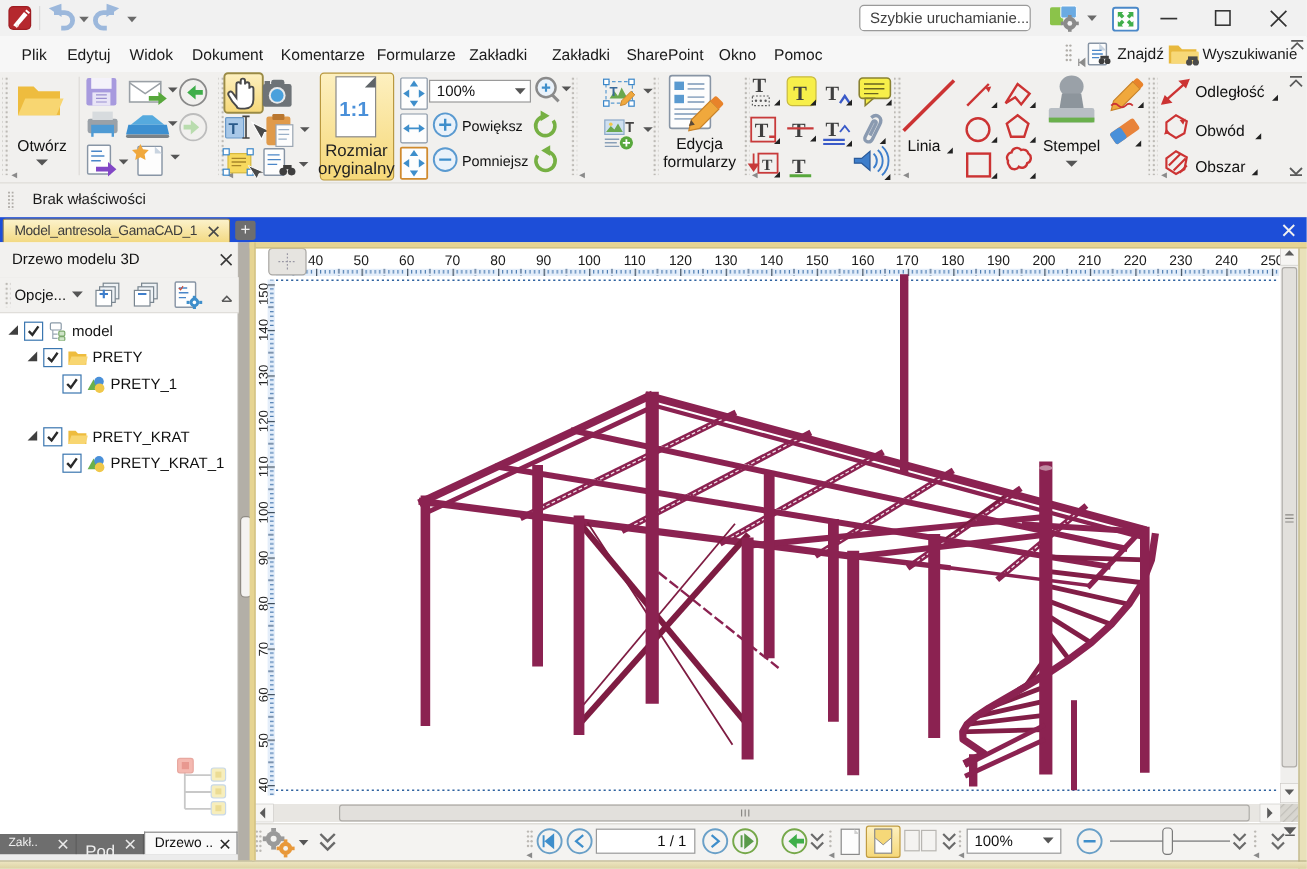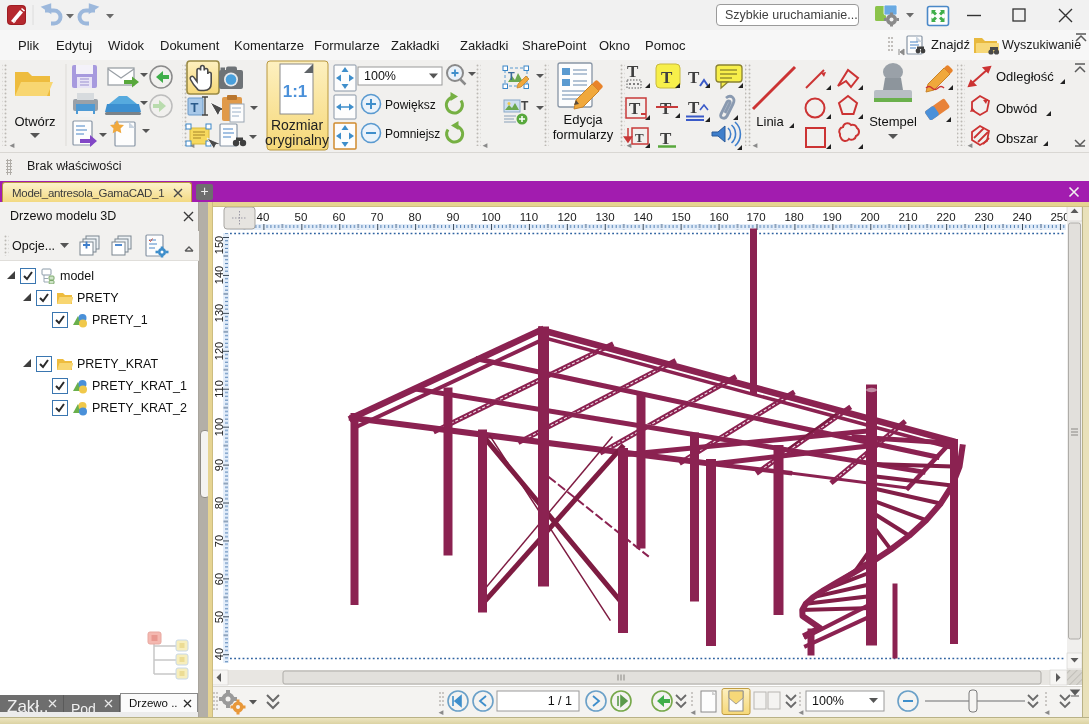--- a/index.html
+++ b/index.html
@@ -13,21 +13,21 @@
 #searchbox span{position:absolute;left:8px;top:3px;font-size:12.5px;color:#404040;}
 
 #menubar{position:absolute;left:0;top:30px;width:1089px;height:30px;background:#f7f7f7;}
 .mi{position:absolute;top:8px;font-size:13px;color:#1a1a1a;}
 
 #toolbar{position:absolute;left:0;top:60px;width:1089px;height:92px;background:#f1f0ee;border-bottom:1px solid #d9d7d3;}
 
 #propbar{position:absolute;left:0;top:153px;width:1089px;height:28px;background:#f1f0ee;border-bottom:1px solid #e2e0dc;padding-left:36px;}
 #propbar .txt{position:absolute;left:27px;top:6px;font-size:12.5px;color:#1a1a1a;}
 
-#tabbar{position:absolute;left:0;top:181px;width:1089px;height:21px;background:#a21caf;}
+#tabbar{position:absolute;left:0;top:181px;width:1089px;height:21px;background:#1d4ed8;}
 #doctab{position:absolute;left:2px;top:1px;width:188px;height:20px;background:linear-gradient(#fcf2cb,#f2d87e);border-radius:3px 3px 0 0;border:1px solid #b9983f;border-bottom:none;}
 #doctab span{position:absolute;left:9px;top:4px;font-size:11.5px;letter-spacing:-0.3px;color:#3c3c3c;white-space:nowrap;}
 #plustab{position:absolute;left:196px;top:3px;width:17px;height:16px;background:#6e6e6e;border-radius:2px;color:#efefef;font-size:14px;line-height:15px;text-align:center;}
 
 #lpanel{position:absolute;left:0;top:202px;width:198px;height:515px;background:#fff;border-right:1px solid #a9a59d;}
 #lphead{position:absolute;left:0;top:0;width:198px;height:29px;background:#f2f1ef;border-bottom:1px solid #e0deda;}
 #lptools{position:absolute;left:0;top:29px;width:230px;height:29px;background:#f2f1ef;border-bottom:1px solid #e0deda;}
 .treerow{position:absolute;left:0;height:22px;width:163px;}
 .cb{position:absolute;top:3px;width:14px;height:14px;background:#fff;border:1px solid #3a76b0;}
 .treelabel{position:absolute;top:4px;font-size:12.5px;color:#111;}
@@ -581,31 +581,20 @@
  <div class="cb" style="left:52px"><svg width="14" height="14">
             <path d="M3 7 l3 3 5-7" fill="none" stroke="#2a2a2a" stroke-width="2"></path>
           </svg></div>
  <svg class="abs" style="left:72px;top:3px" width="16" height="16" viewBox="0 0 16 16">
           <path d="M1 13 L6 4 L11 13 Z" fill="#6ab04c"></path>
           <circle cx="10.5" cy="6" r="4" fill="#4a90d9"></circle>
           <circle cx="11" cy="11.5" r="4" fill="#f0c84a"></circle>
         </svg>
  <span class="treelabel" style="left:92px">PRETY_KRAT_1</span>
 </div>
-<div class="treerow" style="top:195px">
- <div class="cb" style="left:52px"><svg width="14" height="14">
-            <path d="M3 7 l3 3 5-7" fill="none" stroke="#2a2a2a" stroke-width="2"></path>
-          </svg></div>
- <svg class="abs" style="left:72px;top:3px" width="16" height="16" viewBox="0 0 16 16">
-          <path d="M1 13 L6 4 L11 13 Z" fill="#6ab04c"></path>
-          <circle cx="10.5" cy="6" r="4" fill="#f0c84a"></circle>
-          <circle cx="11" cy="11.5" r="4" fill="#4a90d9"></circle>
-        </svg>
- <span class="treelabel" style="left:92px">PRETY_KRAT_2</span>
-</div>
 
 <svg class="abs" style="left:146px;top:428px" width="44" height="52" viewBox="0 0 44 52">
  <g fill="none" stroke="#c8c8c8" stroke-width="1.5">
           <path d="M8 10 v34 M8 16 h24 M8 30 h24 M8 44 h24"></path>
         </g>
  <rect x="2" y="2" width="13" height="12" rx="2" fill="#f4b8b0" stroke="#e8a8a0"></rect>
         <rect x="5.5" y="5" width="6" height="6" fill="#e89890"></rect>
  <g fill="#f7eebc" stroke="#c8d8e8">
           <rect x="30" y="10" width="12" height="11" rx="2"></rect>
           <rect x="30" y="24" width="12" height="11" rx="2"></rect>
@@ -613,21 +602,21 @@
         </g>
  <g fill="#ecdc94">
           <rect x="33.5" y="13" width="5" height="5"></rect>
           <rect x="33.5" y="27" width="5" height="5"></rect>
           <rect x="33.5" y="41" width="5" height="5"></rect>
         </g>
 </svg>
 
 <div class="abs" style="left:0;top:493px;width:198px;height:17px;background:#7a7a7a">
  <div class="abs" style="left:0;top:0;width:63px;height:17px;background:#6e6e6e;border-right:1px solid #5a5a5a">
-          <span style="position:absolute;left:7px;top:2px;font-size:17px;color:#f0f0f0">Zakł..</span>
+          <span style="position:absolute;left:7px;top:2px;font-size:10px;color:#f0f0f0">Zakł..</span>
           <svg class="abs" style="left:48px;top:4px" width="9" height="9">
             <path d="M1 1 l7 7 M8 1 l-7 7" stroke="#e8e8e8" stroke-width="1.3"></path>
           </svg>
         </div>
  <div class="abs" style="left:64px;top:0;width:55px;height:17px;background:#6e6e6e;border-right:1px solid #5a5a5a">
           <span style="position:absolute;left:7px;top:6px;font-size:14px;color:#f0f0f0">Pod..</span>
           <svg class="abs" style="left:40px;top:4px" width="9" height="9">
             <path d="M1 1 l7 7 M8 1 l-7 7" stroke="#e8e8e8" stroke-width="1.3"></path>
           </svg>
         </div>

